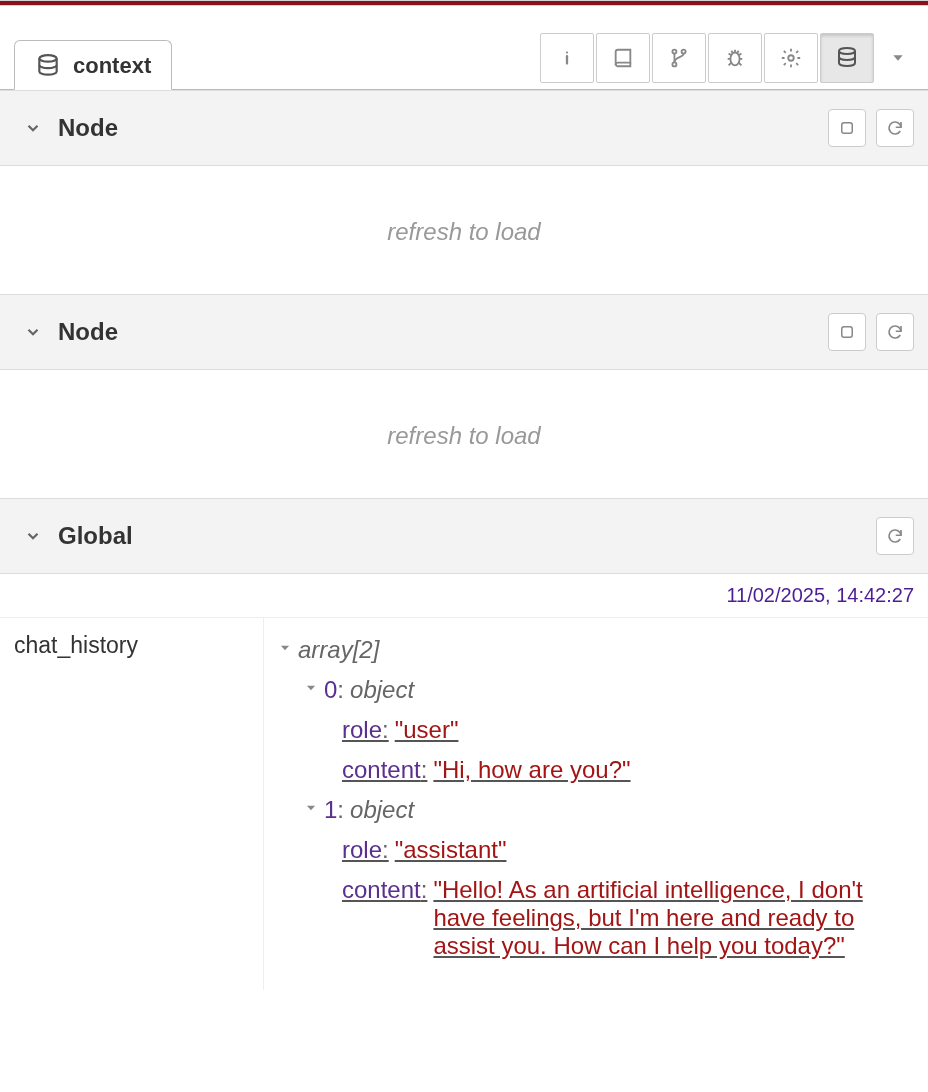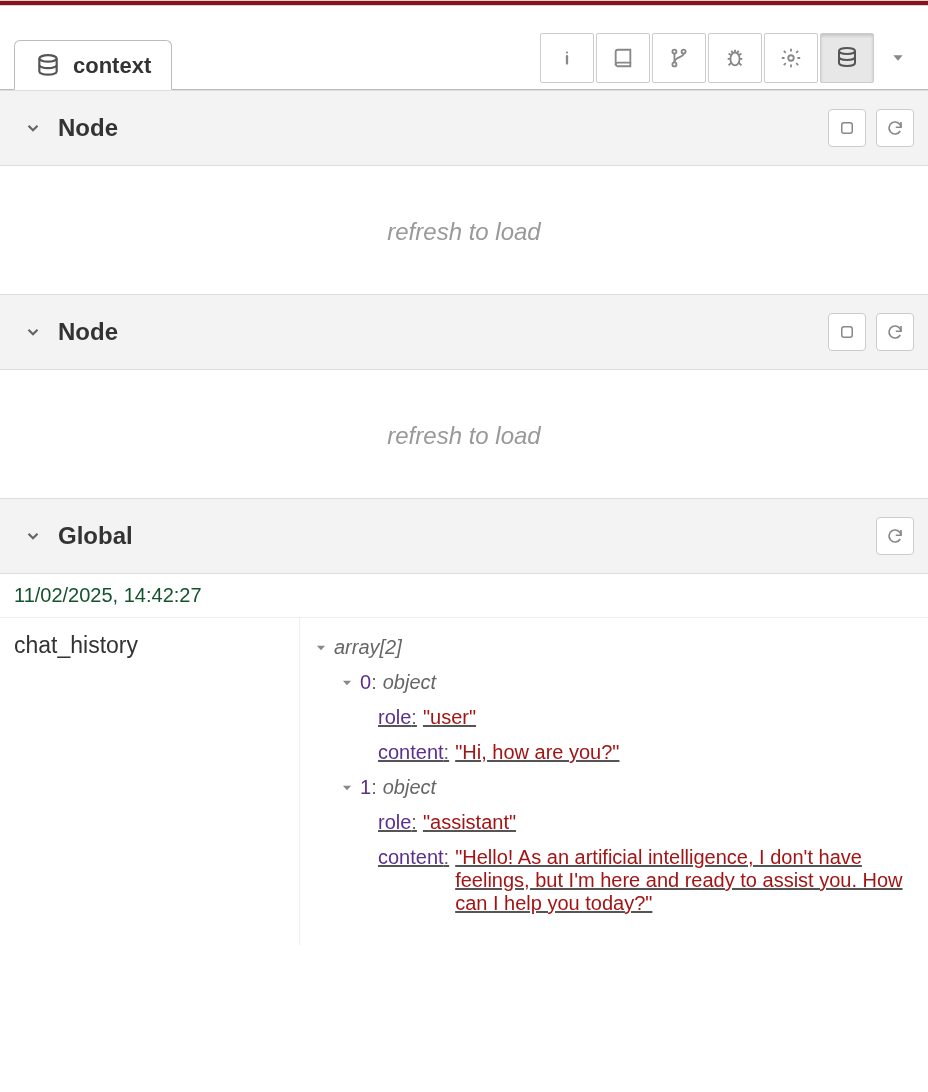--- a/index.html
+++ b/index.html
@@ -108,38 +108,39 @@
     color: #999;
     font-style: italic;
     font-size: 24px;
   }
   .section-body.empty {
     height: 128px;
     display:flex;align-items:flex-end;justify-content:center;
   }
 
   .timestamp-row {
-    color: #14532d;
+    text-align: right;
+    color: #4c1d95;
     font-size: 20px;
     padding: 10px 14px;
     border-bottom: 1px solid #eee;
   }
 
   .kv-table { display: flex; }
   .kv-key {
-    width: 300px;
+    width: 264px;
     padding: 14px 14px;
     color: #333;
     font-size: 23px;
     border-right: 1px solid #eee;
   }
   .kv-val {
     flex: 1;
     padding: 12px 14px 24px 14px;
-    font-size: 20px;
+    font-size: 24px;
   }
   .tree-row {
     display: flex;
     align-items: flex-start;
     padding: 6px 0;
     flex-wrap: wrap;
   }
   .tree-caret {
     color: #888;
     margin-right: 6px;

